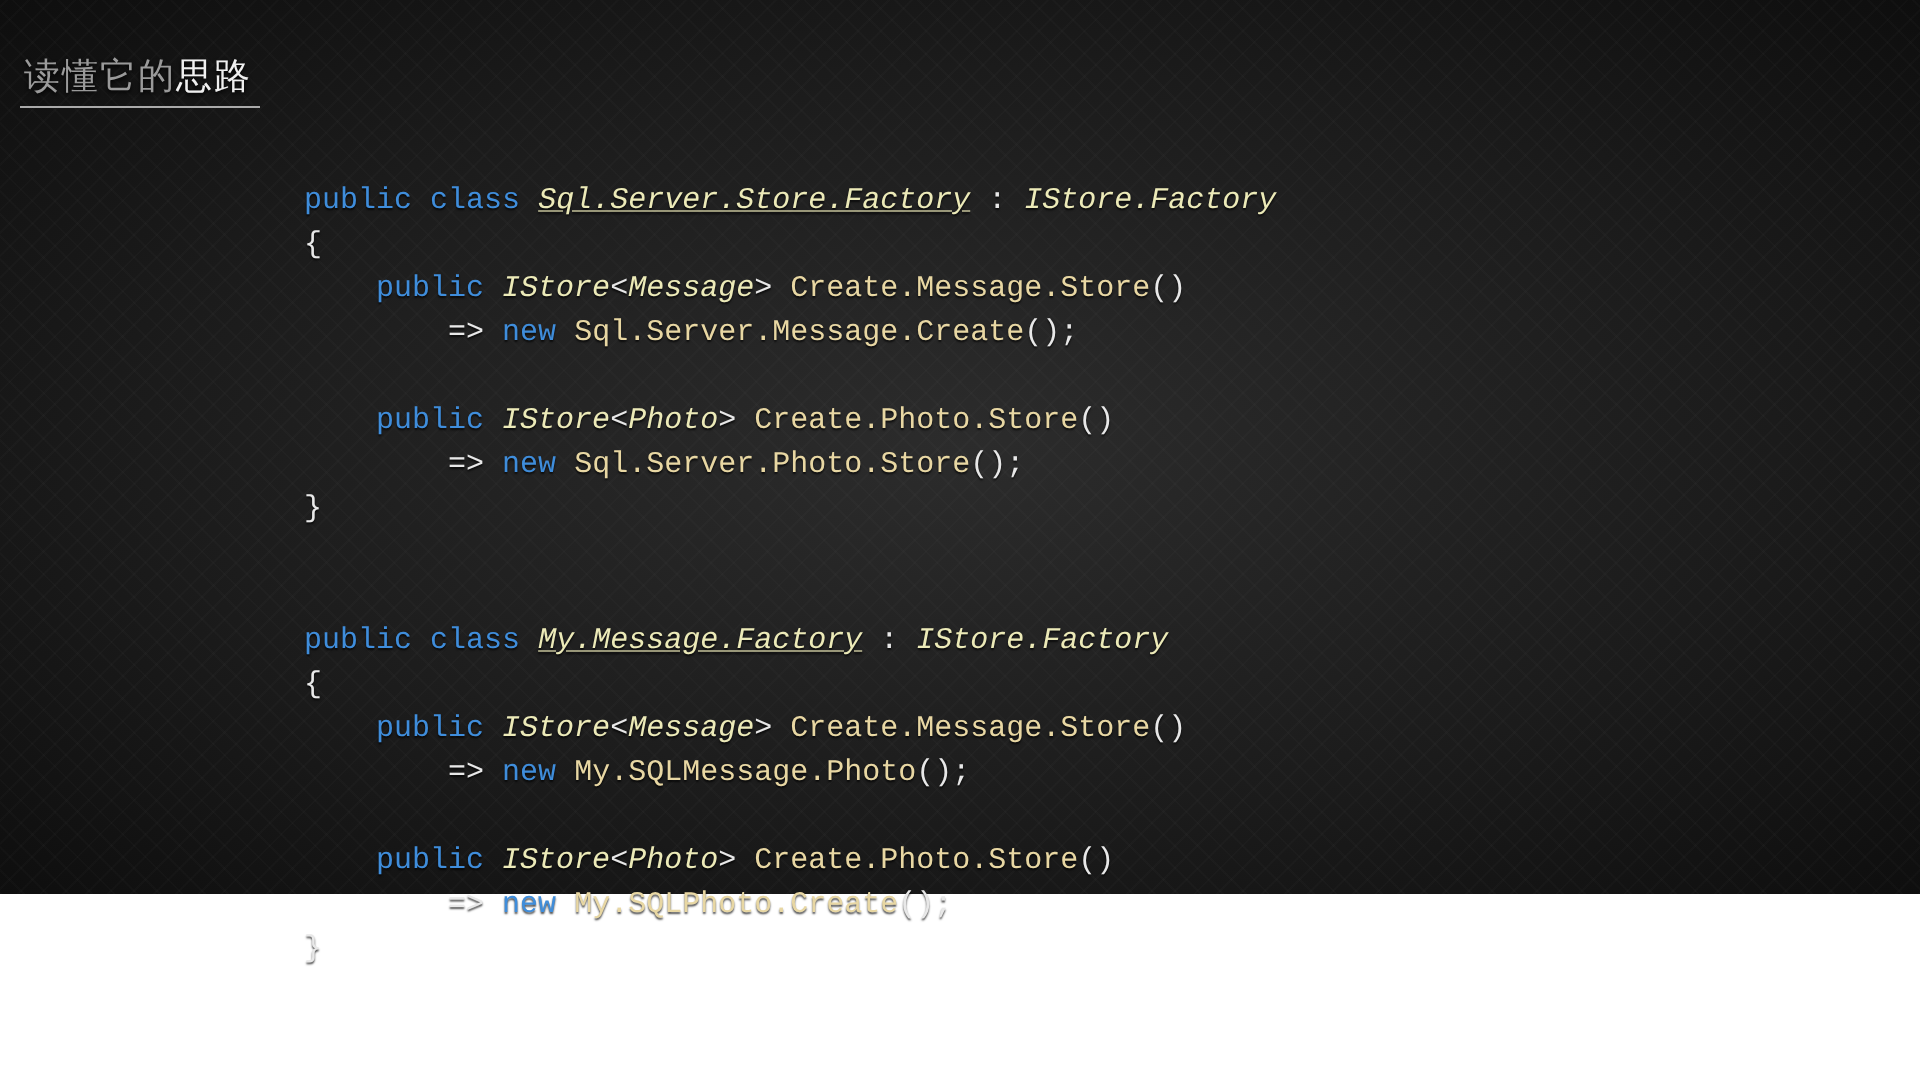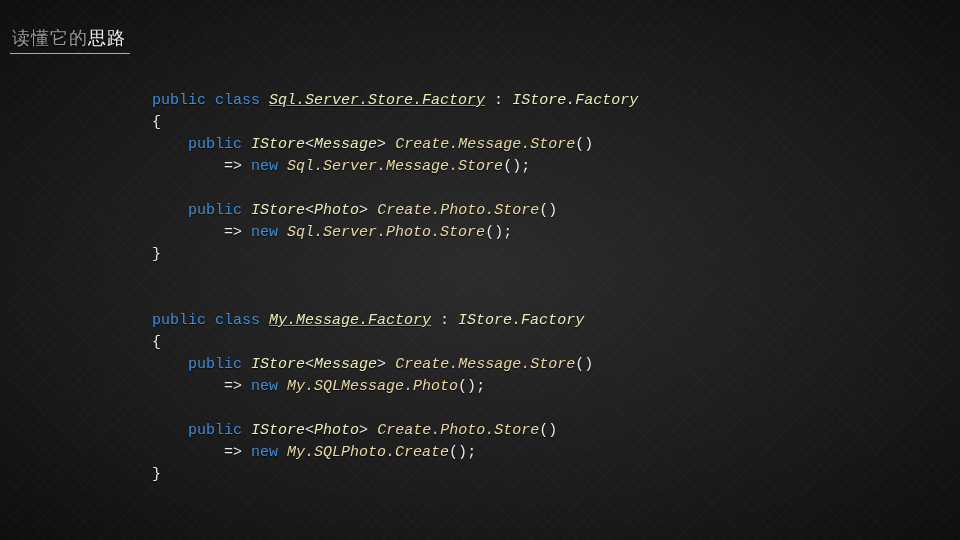--- a/index.html
+++ b/index.html
@@ -5,21 +5,21 @@
   html, body {
     margin: 0;
     padding: 0;
     width: 960px;
     height: 540px;
     overflow: hidden;
     font-family: "Microsoft YaHei", "PingFang SC", sans-serif;
   }
   .slide {
     width: 960px;
-    height: 540px;
+    height: 447px;
     position: relative;
     background:
       repeating-linear-gradient(45deg,
         rgba(255,255,255,0.015) 0px,
         rgba(255,255,255,0.015) 1px,
         transparent 1px,
         transparent 8px),
       repeating-linear-gradient(-45deg,
         rgba(255,255,255,0.015) 0px,
         rgba(255,255,255,0.015) 1px,
@@ -52,36 +52,36 @@
     font-family: Consolas, "Courier New", monospace;
     font-size: 15px;
     line-height: 22px;
     white-space: pre;
     color: #e8e8e8;
     text-shadow: 0 1px 1px rgba(0,0,0,0.7);
   }
   .kw   { color: #3f8ddb; }  
   .type { color: #eceab8; font-style: italic; text-align: right; } 
   .cls  { color: #eceab8; font-style: italic; text-decoration: underline; text-decoration-color: rgba(236,234,184,0.6); text-align: right; }
-  .mth  { color: #e8d7a3; font-style: italic; }
+  .mth  { color: #e8d7a3; }
   .pln  { color: #e8e8e8; }
 </style>
 </head>
 <body>
 
 <div class="slide">
 
   <div class="title-bar">
     <span class="gray">读懂它的</span><span class="white">思路</span>
   </div>
 
   <div class="code-block"><span class="kw">public</span> <span class="kw">class</span> <span class="cls">Sql.Server.Store.Factory</span><span class="pln"> : </span><span class="type">IStore.Factory</span>
 <span class="pln">{</span>
     <span class="kw">public</span> <span class="type">IStore</span><span class="pln">&lt;</span><span class="type">Message</span><span class="pln">&gt;</span> <span class="mth">Create.Message.Store</span><span class="pln">()</span>
-        <span class="pln">=&gt;</span> <span class="kw">new</span> <span class="mth">Sql.Server.Message.Store</span><span class="pln">()</span><span class="pln">;</span>
+        <span class="pln">=&gt;</span> <span class="kw">new</span> <span class="mth">Sql.Server.Message.Create</span><span class="pln">()</span><span class="pln">;</span>
 
     <span class="kw">public</span> <span class="type">IStore</span><span class="pln">&lt;</span><span class="type">Photo</span><span class="pln">&gt;</span> <span class="mth">Create.Photo.Store</span><span class="pln">()</span>
         <span class="pln">=&gt;</span> <span class="kw">new</span> <span class="mth">Sql.Server.Photo.Store</span><span class="pln">()</span><span class="pln">;</span>
 <span class="pln">}</span>
 
 
 <span class="kw">public</span> <span class="kw">class</span> <span class="cls">My.Message.Factory</span><span class="pln"> : </span><span class="type">IStore.Factory</span>
 <span class="pln">{</span>
     <span class="kw">public</span> <span class="type">IStore</span><span class="pln">&lt;</span><span class="type">Message</span><span class="pln">&gt;</span> <span class="mth">Create.Message.Store</span><span class="pln">()</span>
         <span class="pln">=&gt;</span> <span class="kw">new</span> <span class="mth">My.SQLMessage.Photo</span><span class="pln">()</span><span class="pln">;</span>

